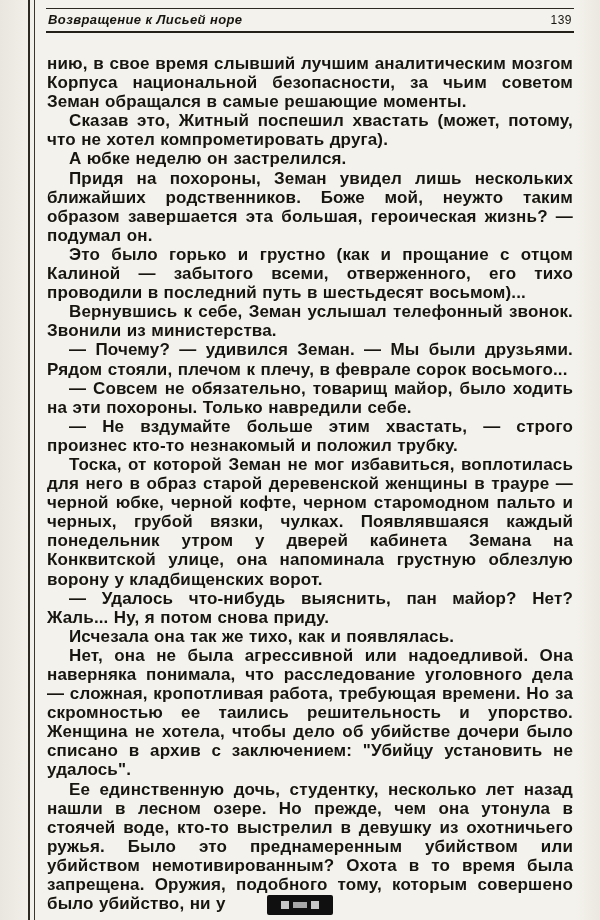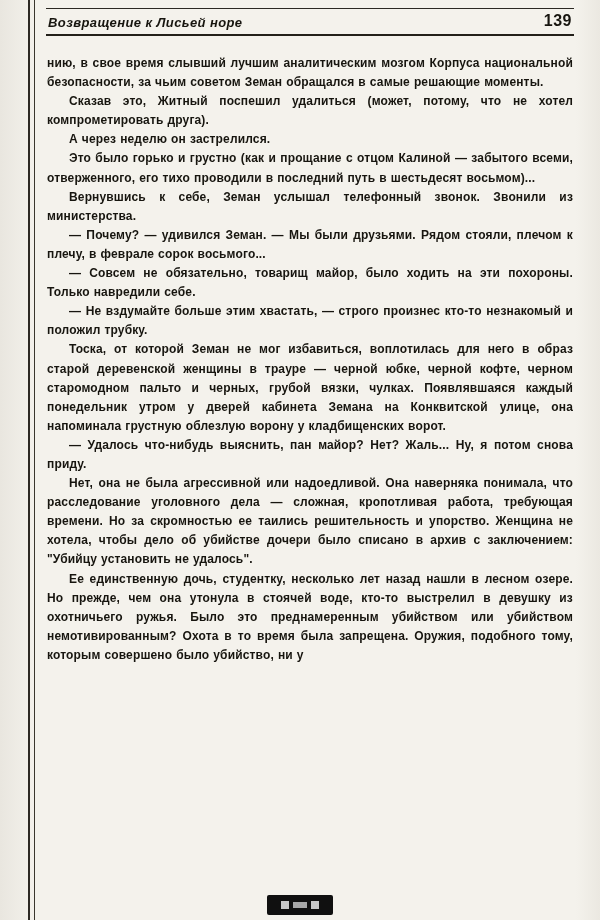--- a/index.html
+++ b/index.html
@@ -28,31 +28,31 @@
     display:flex; justify-content:space-between; align-items:flex-end;
     border-top:1px solid #2c2923;
     border-bottom:2px solid #23201a;
     padding:3px 2px 4px 2px;
   }
   .running-title {
     font-size:13px; font-weight:bold; font-style:italic;
     letter-spacing:0.4px;
   }
   .page-number {
-    font-size:16px; font-weight:bold;
+    font-size:12px; font-weight:normal;
     letter-spacing:0.5px;
   }
   .content {
     position:absolute; top:54px; left:47px; width:526px;
   }
   .content p {
     margin:0;
     text-align:justify;
     font-weight:bold;
-    font-size:12px;
+    font-size:17px;
     line-height:19.1px;
     text-indent:22px;
     letter-spacing:0.15px;
     word-spacing:0.5px;
   }
   .content p:first-child { text-indent:0; }
   
   .watermark {
     position:absolute; left:267px; top:895px;
     width:66px; height:20px;
@@ -74,29 +74,31 @@
   <div class="edge-line-outer"></div>
   <div class="edge-line-inner"></div>
 
   <div class="header">
     <span class="running-title">Возвращение к Лисьей норе</span>
     <span class="page-number">139</span>
   </div>
 
   <div class="content">
       <p>нию, в свое время слывший лучшим аналитическим мозгом Корпуса национальной безопасности, за чьим советом Земан обращался в самые решающие моменты.</p>
-      <p>Сказав это, Житный поспешил удалиться (может, потому, что не хотел компрометировать друга).</p>
-      <p>А через неделю он застрелился.</p>
+      <p>Сказав это, Житный поспешил хвастать (может, потому, что не хотел компрометировать друга).</p>
+      <p>А юбке неделю он застрелился.</p>
+      <p>Придя на похороны, Земан увидел лишь нескольких ближайших родственников. Боже мой, неужто таким образом завершается эта большая, героическая жизнь? — подумал он.</p>
       <p>Это было горько и грустно (как и прощание с отцом Калиной — забытого всеми, отверженного, его тихо проводили в последний путь в шестьдесят восьмом)...</p>
       <p>Вернувшись к себе, Земан услышал телефонный звонок. Звонили из министерства.</p>
       <p>— Почему? — удивился Земан. — Мы были друзьями. Рядом стояли, плечом к плечу, в феврале сорок восьмого...</p>
       <p>— Совсем не обязательно, товарищ майор, было ходить на эти похороны. Только навредили себе.</p>
       <p>— Не вздумайте больше этим хвастать, — строго произнес кто-то незнакомый и положил трубку.</p>
       <p>Тоска, от которой Земан не мог избавиться, воплотилась для него в образ старой деревенской женщины в трауре — черной юбке, черной кофте, черном старомодном пальто и черных, грубой вязки, чулках. Появлявшаяся каждый понедельник утром у дверей кабинета Земана на Конквитской улице, она напоминала грустную облезлую ворону у кладбищенских ворот.</p>
       <p>— Удалось что-нибудь выяснить, пан майор? Нет? Жаль... Ну, я потом снова приду.</p>
+      <p>Исчезала она так же тихо, как и появлялась.</p>
       <p>Нет, она не была агрессивной или надоедливой. Она наверняка понимала, что расследование уголовного дела — сложная, кропотливая работа, требующая времени. Но за скромностью ее таились решительность и упорство. Женщина не хотела, чтобы дело об убийстве дочери было списано в архив с заключением: "Убийцу установить не удалось".</p>
       <p>Ее единственную дочь, студентку, несколько лет назад нашли в лесном озере. Но прежде, чем она утонула в стоячей воде, кто-то выстрелил в девушку из охотничьего ружья. Было это преднамеренным убийством или убийством немотивированным? Охота в то время была запрещена. Оружия, подобного тому, которым совершено было убийство, ни у</p>
     </div>
 
   <div class="watermark">
     <i></i>
       <i class="b"></i>
       <i></i>
   </div>
 

